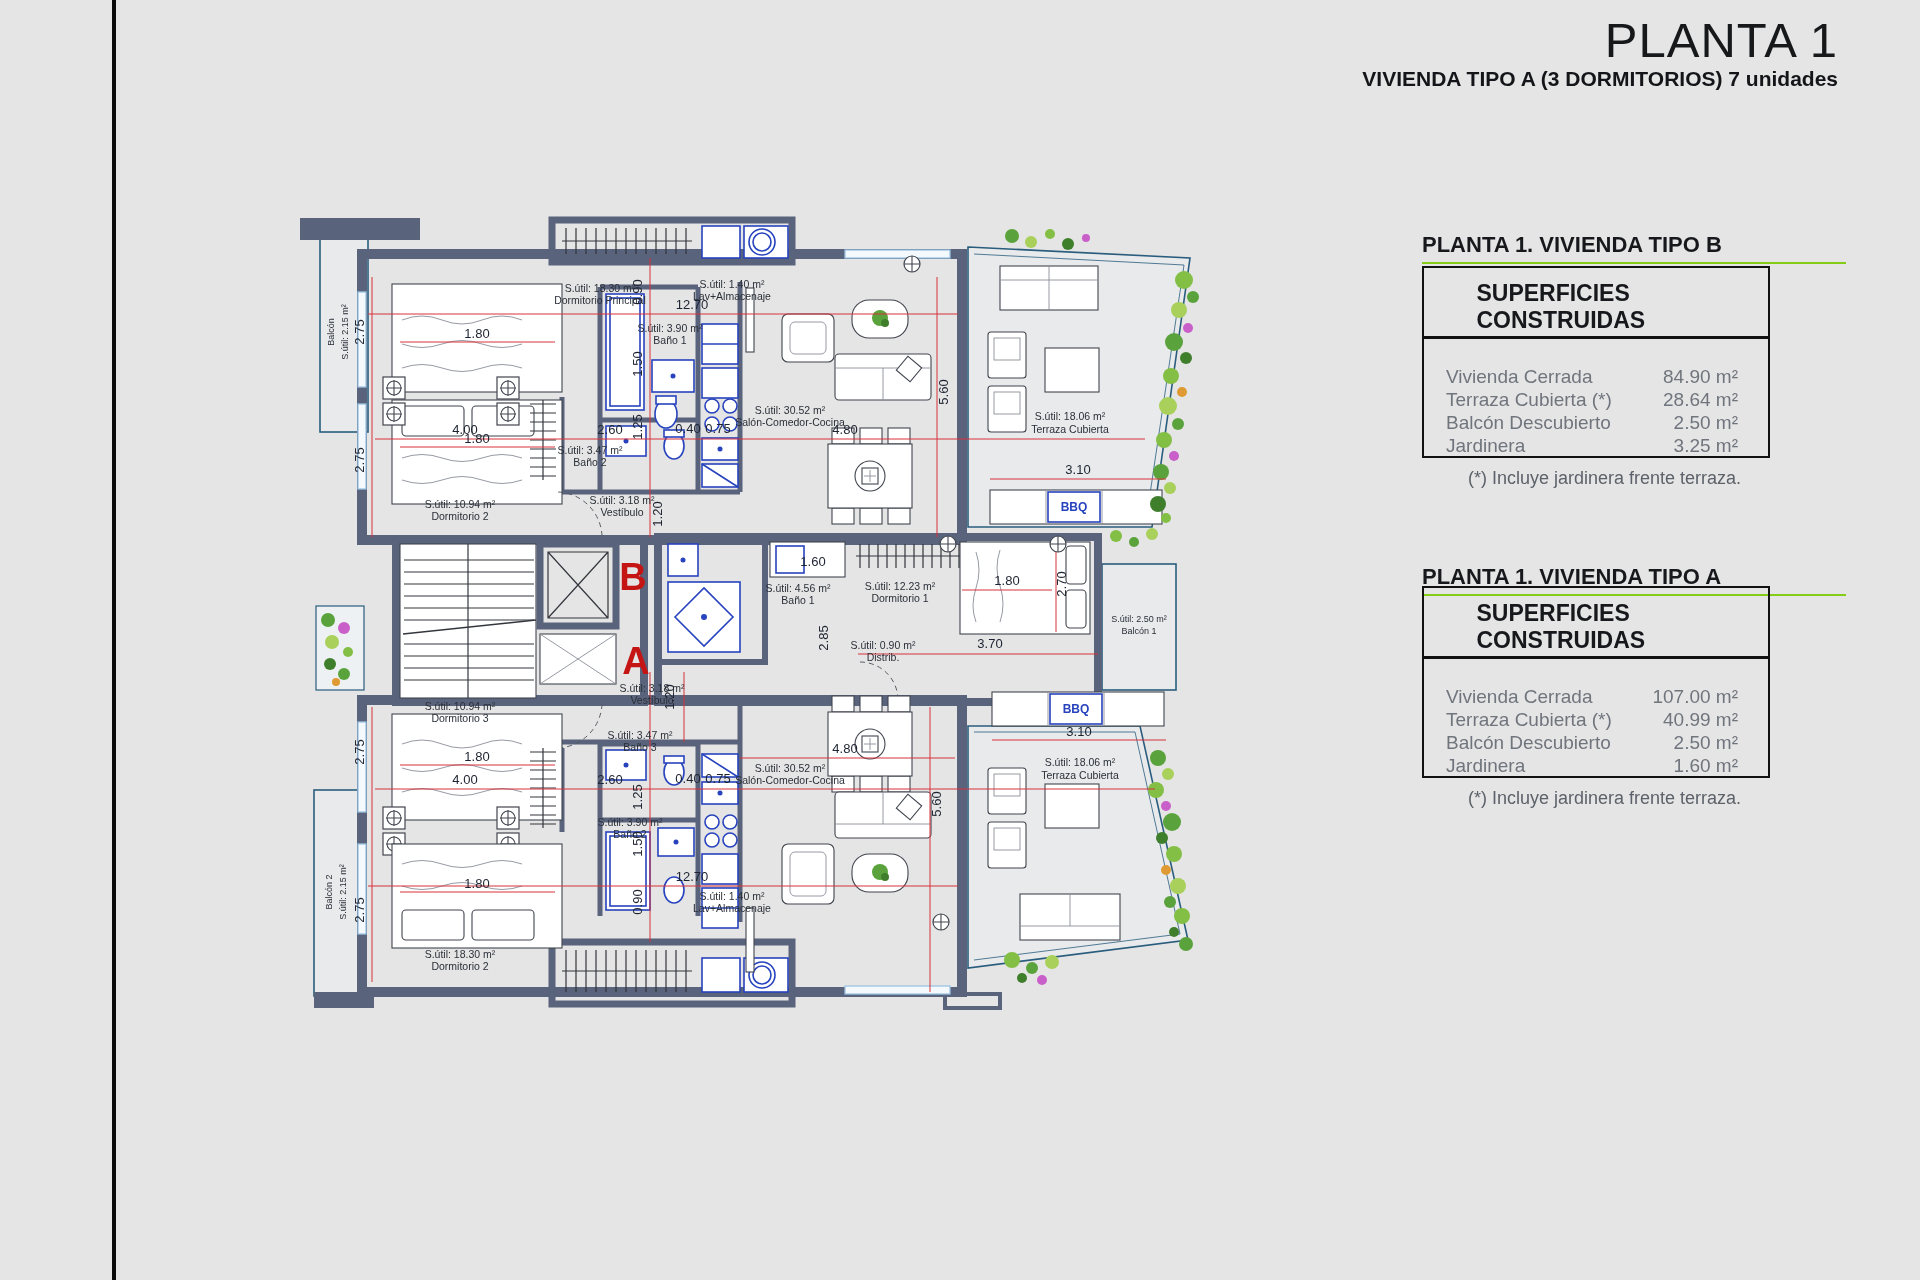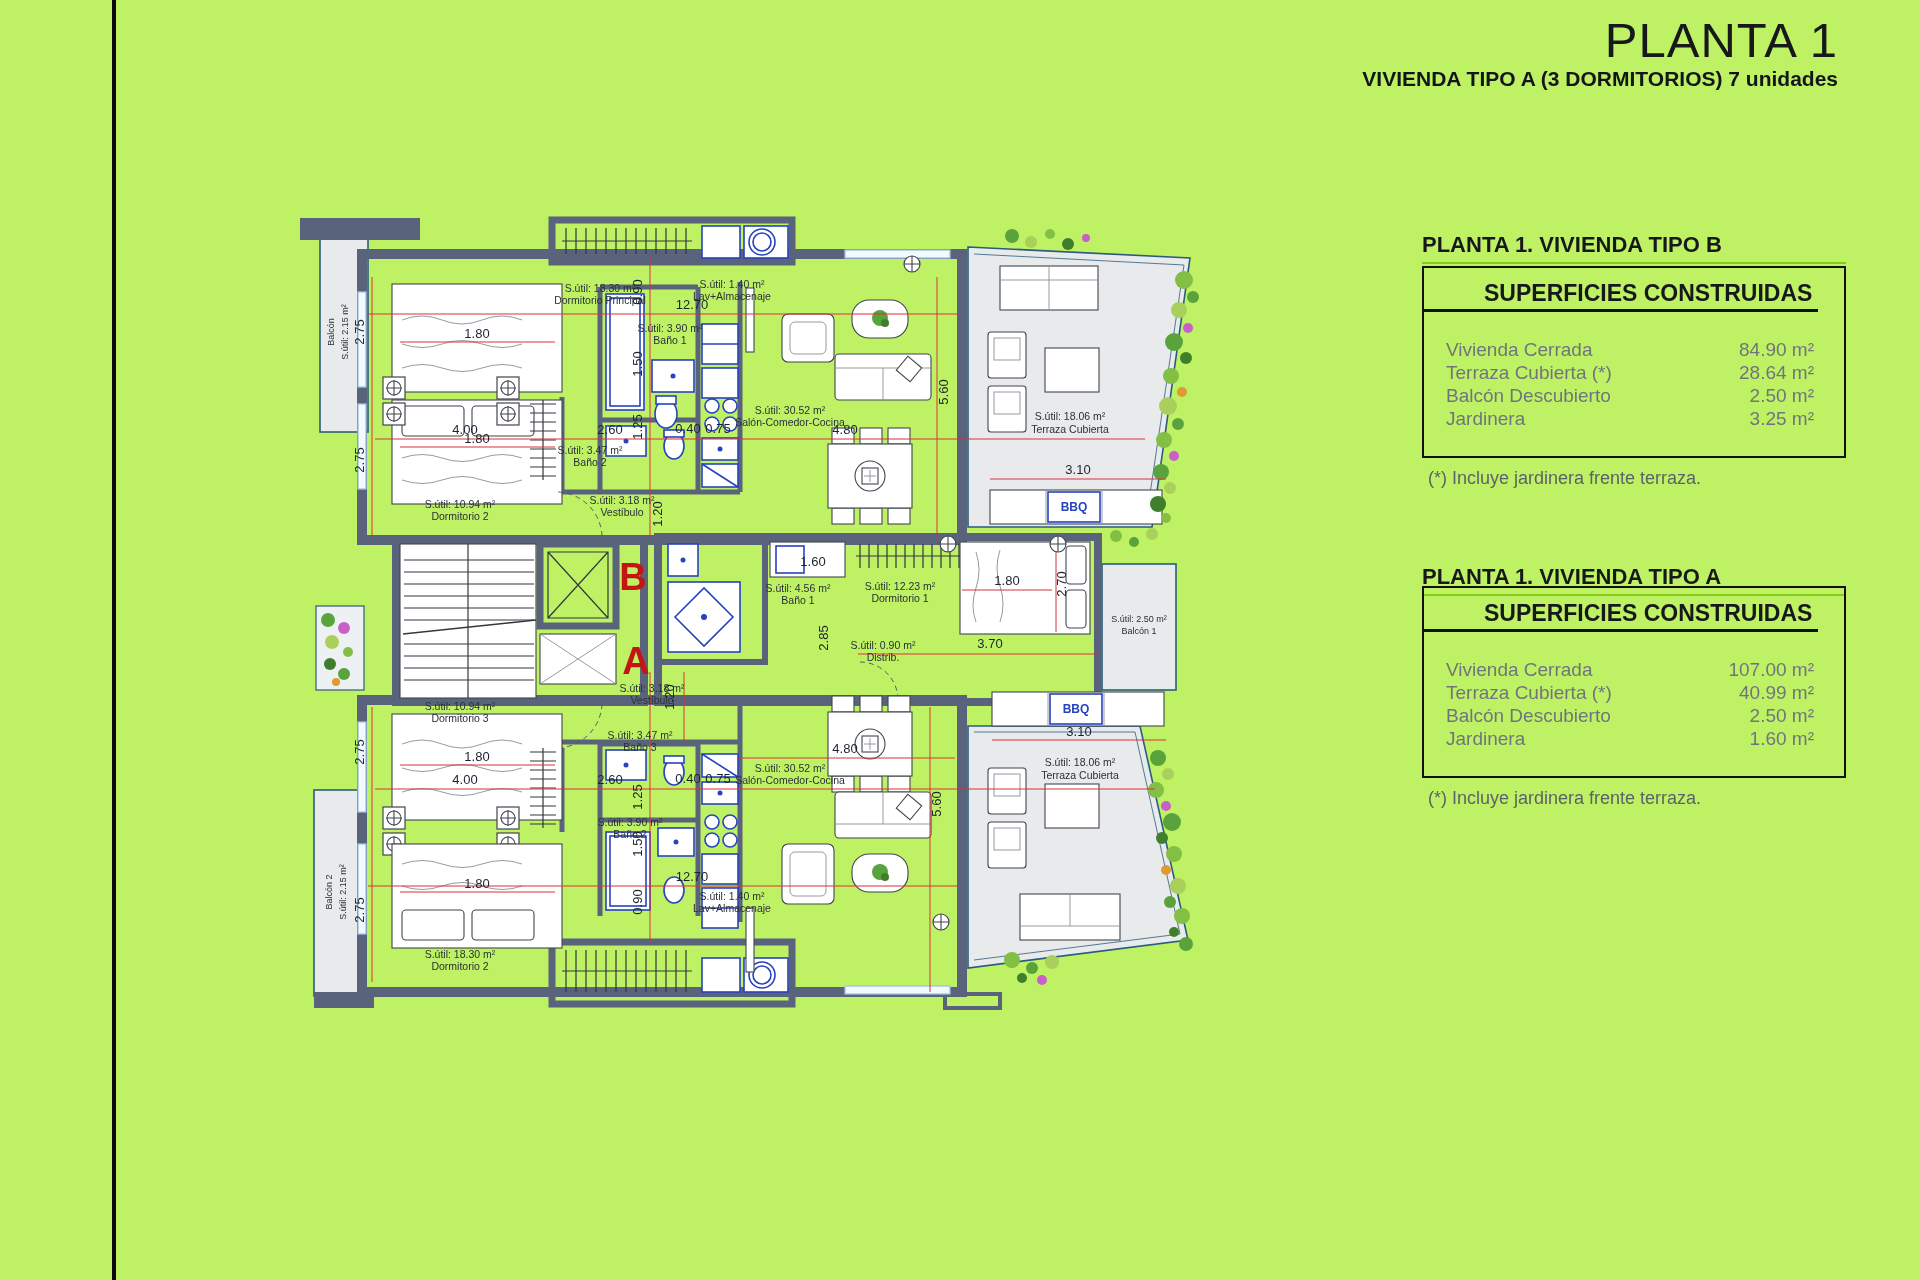--- a/index.html
+++ b/index.html
@@ -1,33 +1,33 @@
 <!DOCTYPE html>
 <html><head>
 <meta charset="utf-8">
 <style>
   html,body{margin:0;padding:0;background:#ffffff;}
-  .sheet{position:relative;width:1920px;height:1280px;background:#bef264;overflow:hidden;
+  .sheet{position:relative;width:1920px;height:1280px;background:#e5e5e5;overflow:hidden;
          font-family:"Liberation Sans",sans-serif;}
   .edge-line{position:absolute;left:112px;top:0;width:4px;height:1280px;background:#0a0a0a;}
   
   .titleblock{position:absolute;right:82px;top:14px;text-align:right;color:#17181a;}
   .titleblock .t{font-size:49px;font-weight:400;letter-spacing:1px;line-height:52px;}
   .titleblock .s{font-size:21px;font-weight:700;line-height:25px;color:#141519;}
   
   .tbl-heading{position:absolute;left:1422px;width:424px;height:30px;
                font-size:22px;font-weight:700;color:#17181c;border-bottom:2px solid #84cc16;}
-  .sbox{position:absolute;left:1422px;width:424px;height:192px;border:2px solid #111;box-sizing:border-box;}
+  .sbox{position:absolute;left:1422px;width:348px;height:192px;border:2px solid #111;box-sizing:border-box;}
   .sbox-title{display:flex;align-items:flex-end;margin-top:12px;}
   .sbox-title::before{content:"";width:58px;border-bottom:3px solid #111;}
   .sbox-title span{font-size:23px;font-weight:700;color:#17181c;border-bottom:3px solid #111;padding:0 6px 2px 2px;}
   .srows{margin-top:26px;}
   .srow{display:flex;justify-content:space-between;padding:0 30px 0 22px;
         font-size:19px;line-height:23px;color:#70757d;gap:48px;}
-  .footnote{position:absolute;left:1428px;font-size:18px;color:#5d626a;}
+  .footnote{position:absolute;left:1468px;font-size:18px;color:#5d626a;}
   
   .plan{position:absolute;left:300px;top:192px;}
   .wall{fill:none;stroke:#59637b;}
   .pw{stroke:#59637b;fill:none;}
   .fw{fill:#fff;stroke:#41454e;stroke-width:1.1;}
   .thin{fill:none;stroke:#8a8f98;stroke-width:0.9;}
   .fx{fill:#fff;stroke:#2743bd;stroke-width:1.6;}
   .fxf{fill:#2743bd;}
   .ter{fill:#e8eaec;stroke:#2a5d7d;stroke-width:1.6;}
   .terline{fill:none;stroke:#2a5d7d;stroke-width:0.8;}

